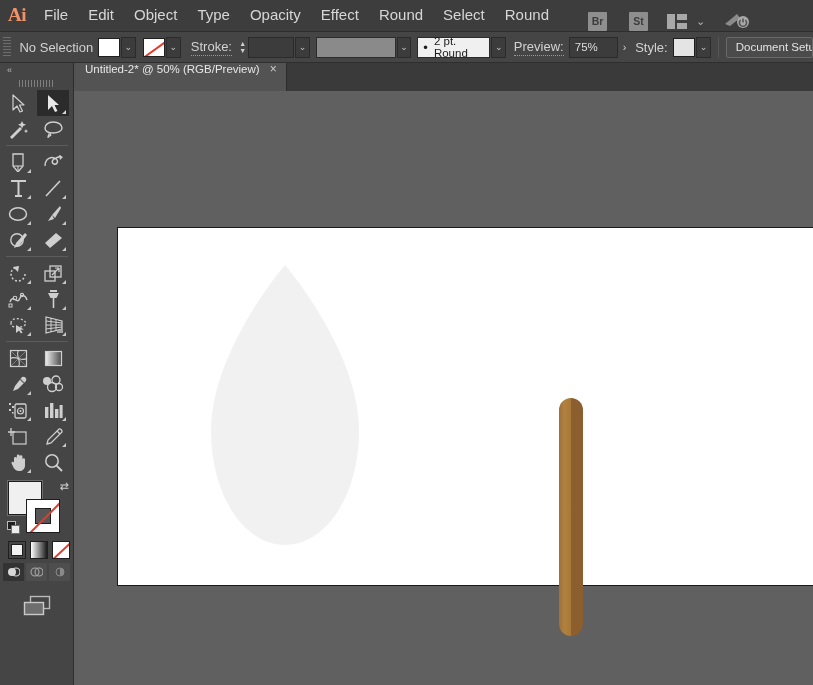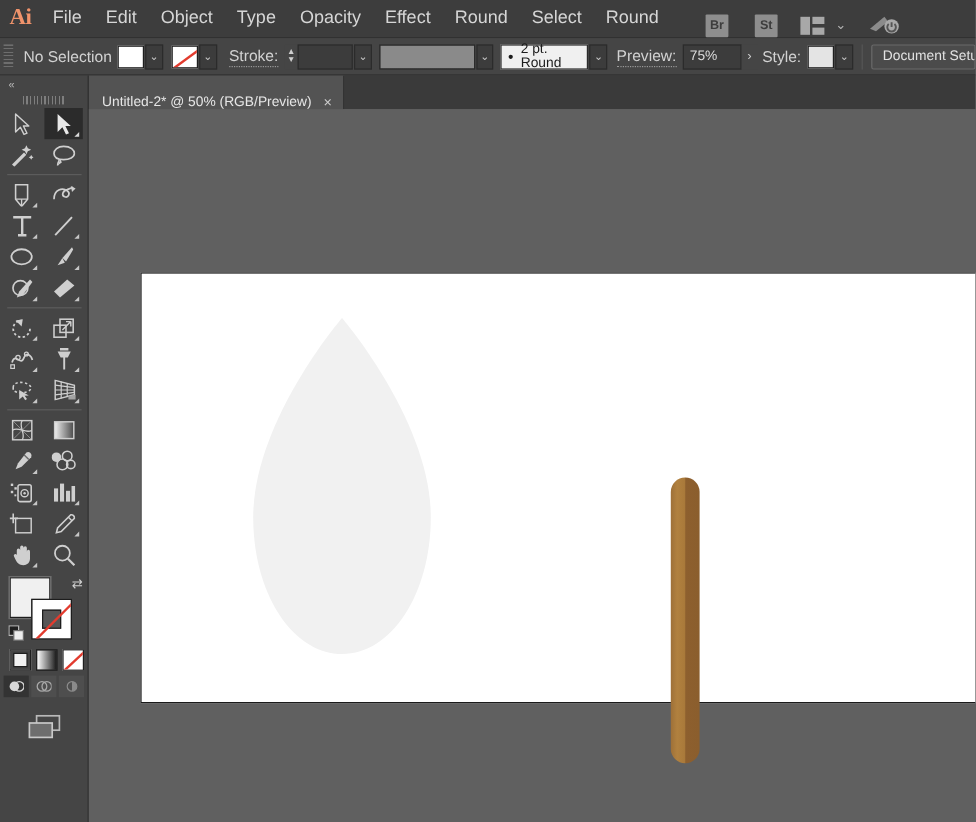--- a/index.html
+++ b/index.html
@@ -102,21 +102,21 @@
     color: #e2e2e2; font-size: 11.5px; display: flex; align-items: center;
     padding: 0 9px; border-radius: 2px; white-space: nowrap; overflow: hidden;
   }
 
   
   .tabbar {
     position: absolute; left: 74px; top: 63px; width: 739px; height: 28px;
     background: #3a3a3a; display: flex; align-items: flex-end;
   }
   .doc-tab {
-    height: 28px; background: #535353; display: flex; align-items: flex-end;
+    height: 28px; background: #535353; display: flex; align-items: flex-start;
     padding: 0 9px 0 11px; gap: 10px; border-right: 1px solid #2c2c2c;
   }
   .doc-tab-title { color: #e6e6e6; font-size: 11.5px; white-space: nowrap; }
   .doc-tab-close { color: #cdcdcd; font-size: 12px; line-height: 1; }
 
   
   .toolpanel {
     position: absolute; left: 0; top: 63px; width: 74px; height: 622px;
     background: #454545; border-right: 1px solid #2e2e2e;
   }

